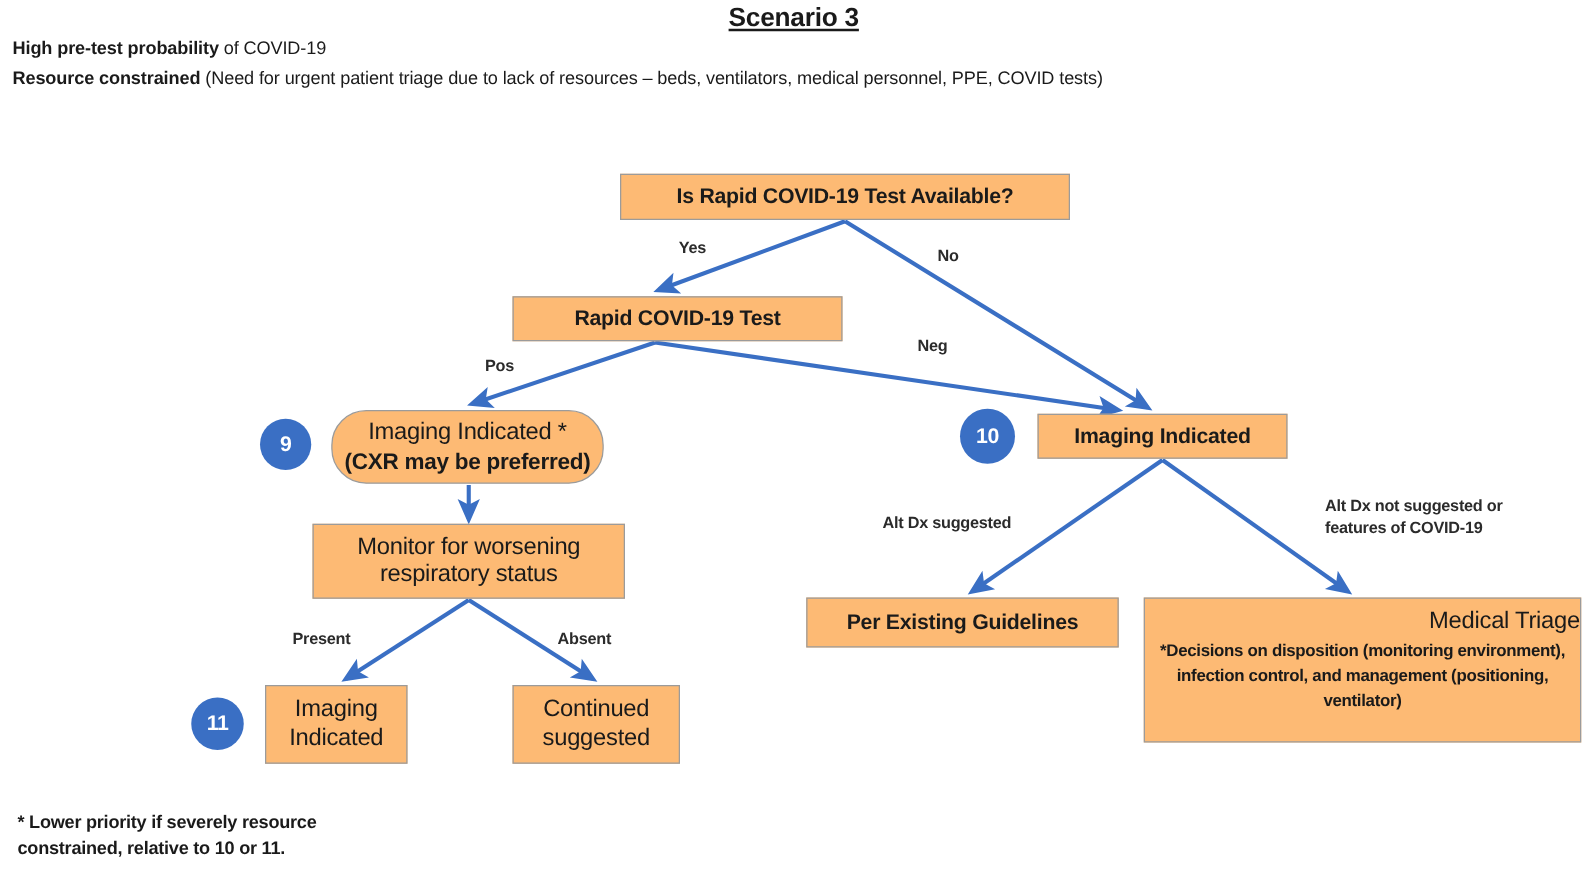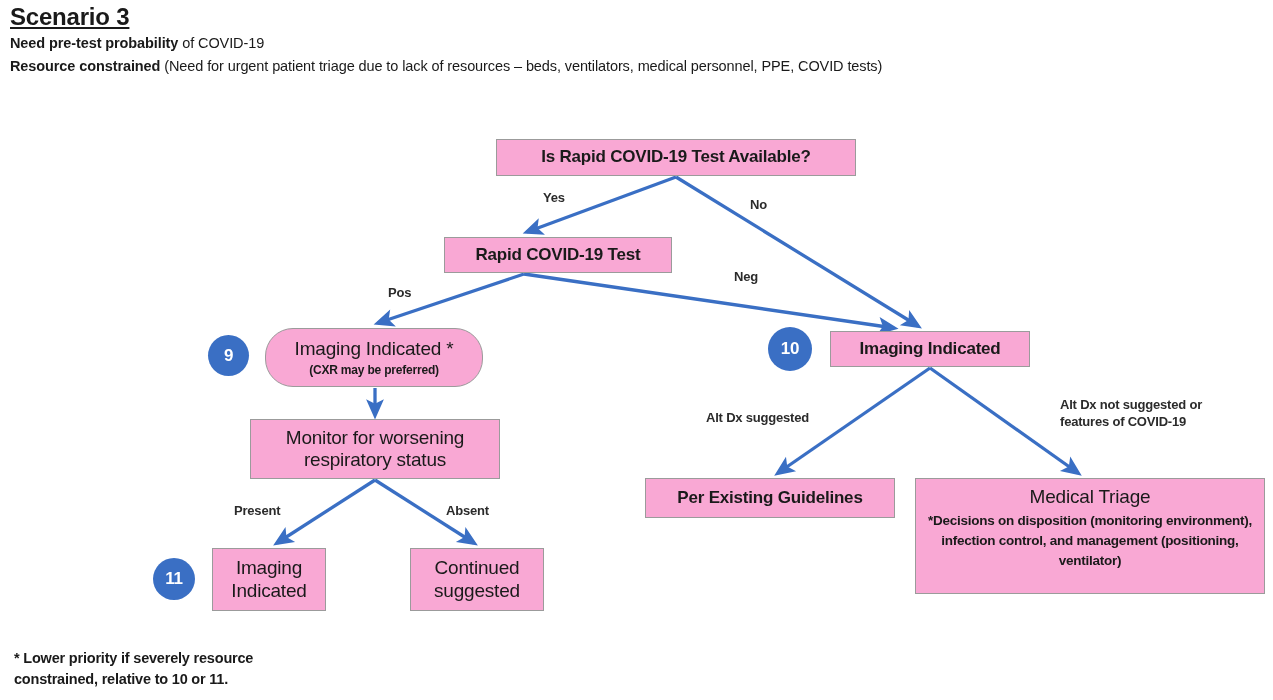--- a/index.html
+++ b/index.html
@@ -11,56 +11,56 @@
     position: relative;
     overflow: hidden;
     font-family: "Liberation Sans", sans-serif;
     color: #1a1a1a;
     -webkit-font-smoothing: antialiased;
   }
 
   
   #header { position: absolute; left: 10px; top: 2px; width: 1250px; }
   #scenario-title {
-    font-size: 24px; font-weight: bold; text-decoration: underline;
-    letter-spacing: -0.2px; line-height: 1.25;
+    font-size: 21px; font-weight: bold; text-decoration: underline;
+    letter-spacing: -0.2px; line-height: 1.25; text-align: center;
   }
   .hdr-line {
     font-size: 14.5px; line-height: 1.62; white-space: nowrap;
     letter-spacing: -0.1px;
   }
   .hdr-line b { font-weight: bold; }
 
   
   #wires { position: absolute; left: 0; top: 0; width: 1273px; height: 700px; }
 
   
   .node {
     position: absolute;
     box-sizing: border-box;
     border: 1px solid #9b9b9b;
-    background: #f9a8d4;
+    background: #fdba74;
     display: flex; flex-direction: column;
     align-items: center; justify-content: center;
     text-align: center;
     line-height: 1.18;
   }
   .node .l1 { font-size: 17px; font-weight: bold; letter-spacing: -0.2px; }
-  .node .l2 { font-size: 12px; font-weight: bold; letter-spacing: -0.2px; margin-top: 2px; }
+  .node .l2 { font-size: 18px; font-weight: bold; letter-spacing: -0.2px; margin-top: 2px; }
 
   #node-rapid-test-available { left: 496px; top: 139px; width: 360px; height: 37px; }
-  #node-rapid-test          { left: 410px; top: 237px; width: 228px; height: 36px; margin-left: 34px; }
+  #node-rapid-test          { left: 410px; top: 237px; width: 264px; height: 36px; }
   #node-imaging-indicated-9 { left: 265px; top: 328px; width: 218px; height: 59px; border-radius: 28px; }
   #node-monitor             { left: 250px; top: 419px; width: 250px; height: 60px; }
   #node-imaging-indicated-11{ left: 212px; top: 548px; width: 114px; height: 63px; }
   #node-continued-monitoring{ left: 410px; top: 548px; width: 134px; height: 63px; }
   #node-imaging-indicated-10{ left: 830px; top: 331px; width: 200px; height: 36px; }
   #node-per-existing        { left: 645px; top: 478px; width: 250px; height: 40px; }
   #node-medical-triage      { left: 915px; top: 478px; width: 350px; height: 116px;
-                              justify-content: flex-start; padding-top: 7px; }
+                              justify-content: flex-start; padding-top: 7px; align-items: flex-end; }
 
   
   .node.plain .l1 { font-weight: normal; font-size: 19px; }
 
   #node-medical-triage .mt-title { font-size: 19px; font-weight: normal; letter-spacing: -0.2px; }
   #node-medical-triage .mt-body {
     font-size: 13.5px; font-weight: bold; letter-spacing: -0.25px;
     line-height: 1.45; margin-top: 3px; padding: 0 12px;
   }
 
@@ -98,21 +98,21 @@
     font-size: 14.5px; font-weight: bold; letter-spacing: -0.2px;
     line-height: 1.45; white-space: pre-line;
   }
 </style>
 </head>
 <body>
 
 <div id="header">
   <div id="scenario-title">Scenario 3</div>
   <div class="hdr-line">
-    <b>Need pre-test probability</b><span> of COVID-19</span>
+    <b>High pre-test probability</b><span> of COVID-19</span>
   </div>
   <div class="hdr-line">
     <b>Resource constrained</b><span> (Need for urgent patient triage due to lack of resources – beds, ventilators, medical personnel, PPE, COVID tests)</span>
   </div>
 </div>
 
 <svg id="wires" viewBox="0 0 1273 700" xmlns="http://www.w3.org/2000/svg">
   <defs>
     <marker id="ah" markerWidth="9" markerHeight="9" refX="5.2" refY="3.1" orient="auto" markerUnits="strokeWidth">
       <path d="M0.4,0.4 L6.6,3.1 L0.4,5.8 L1.8,3.1 Z" fill="#3a6fc4"></path>

